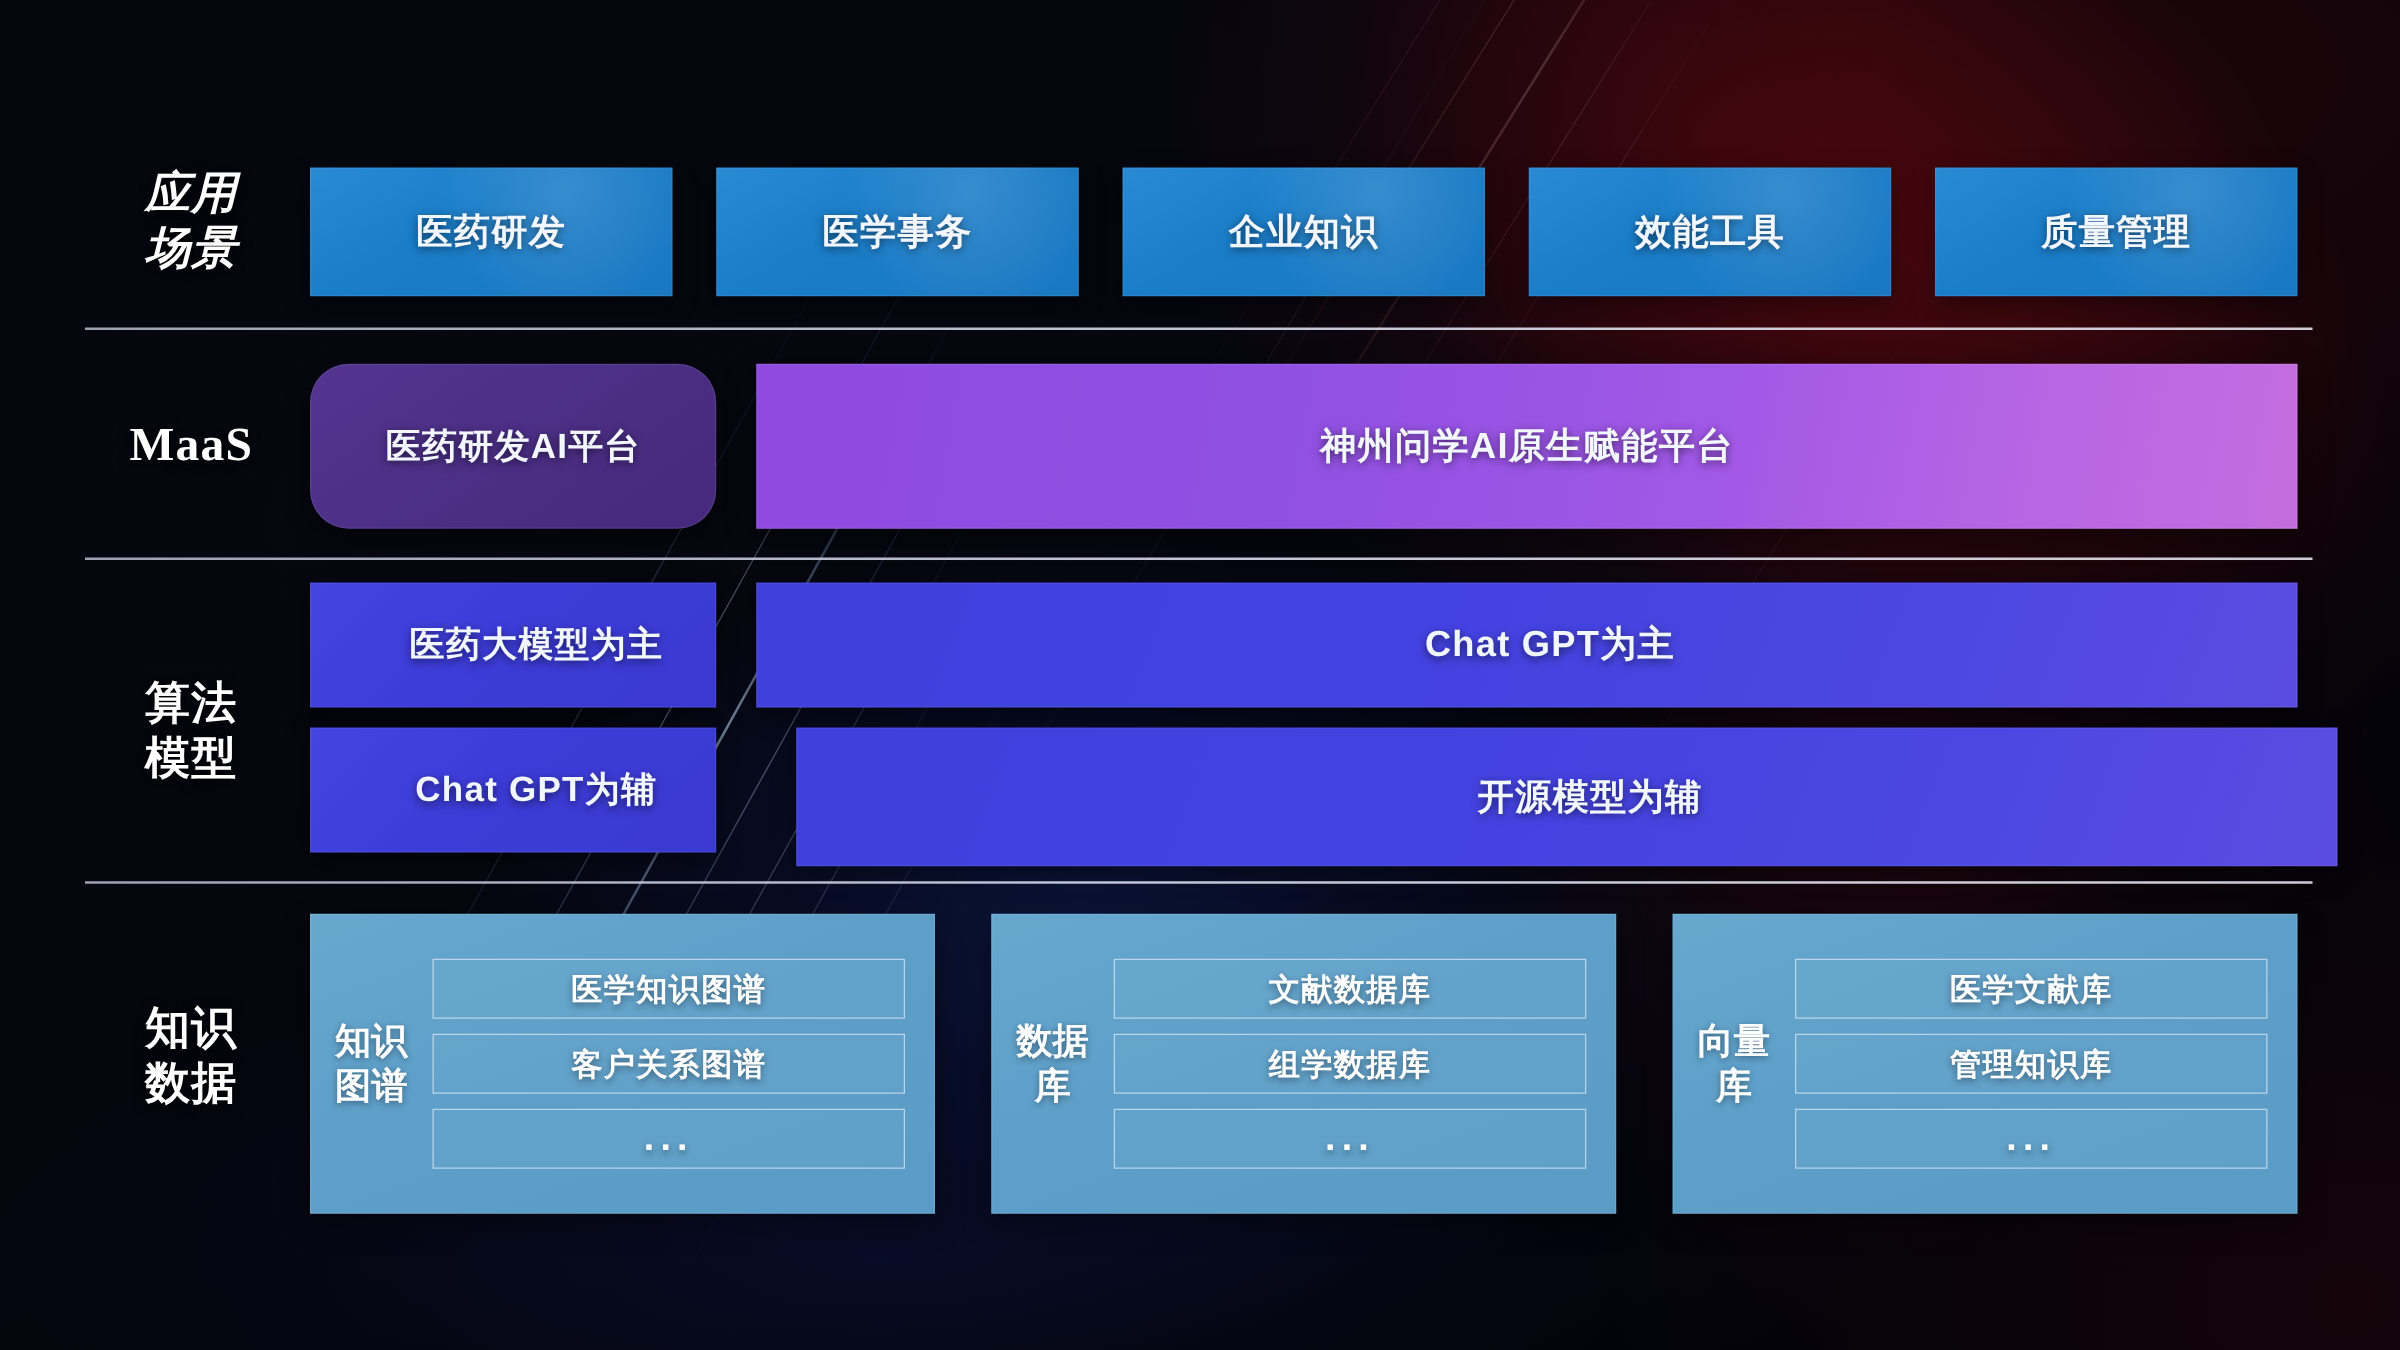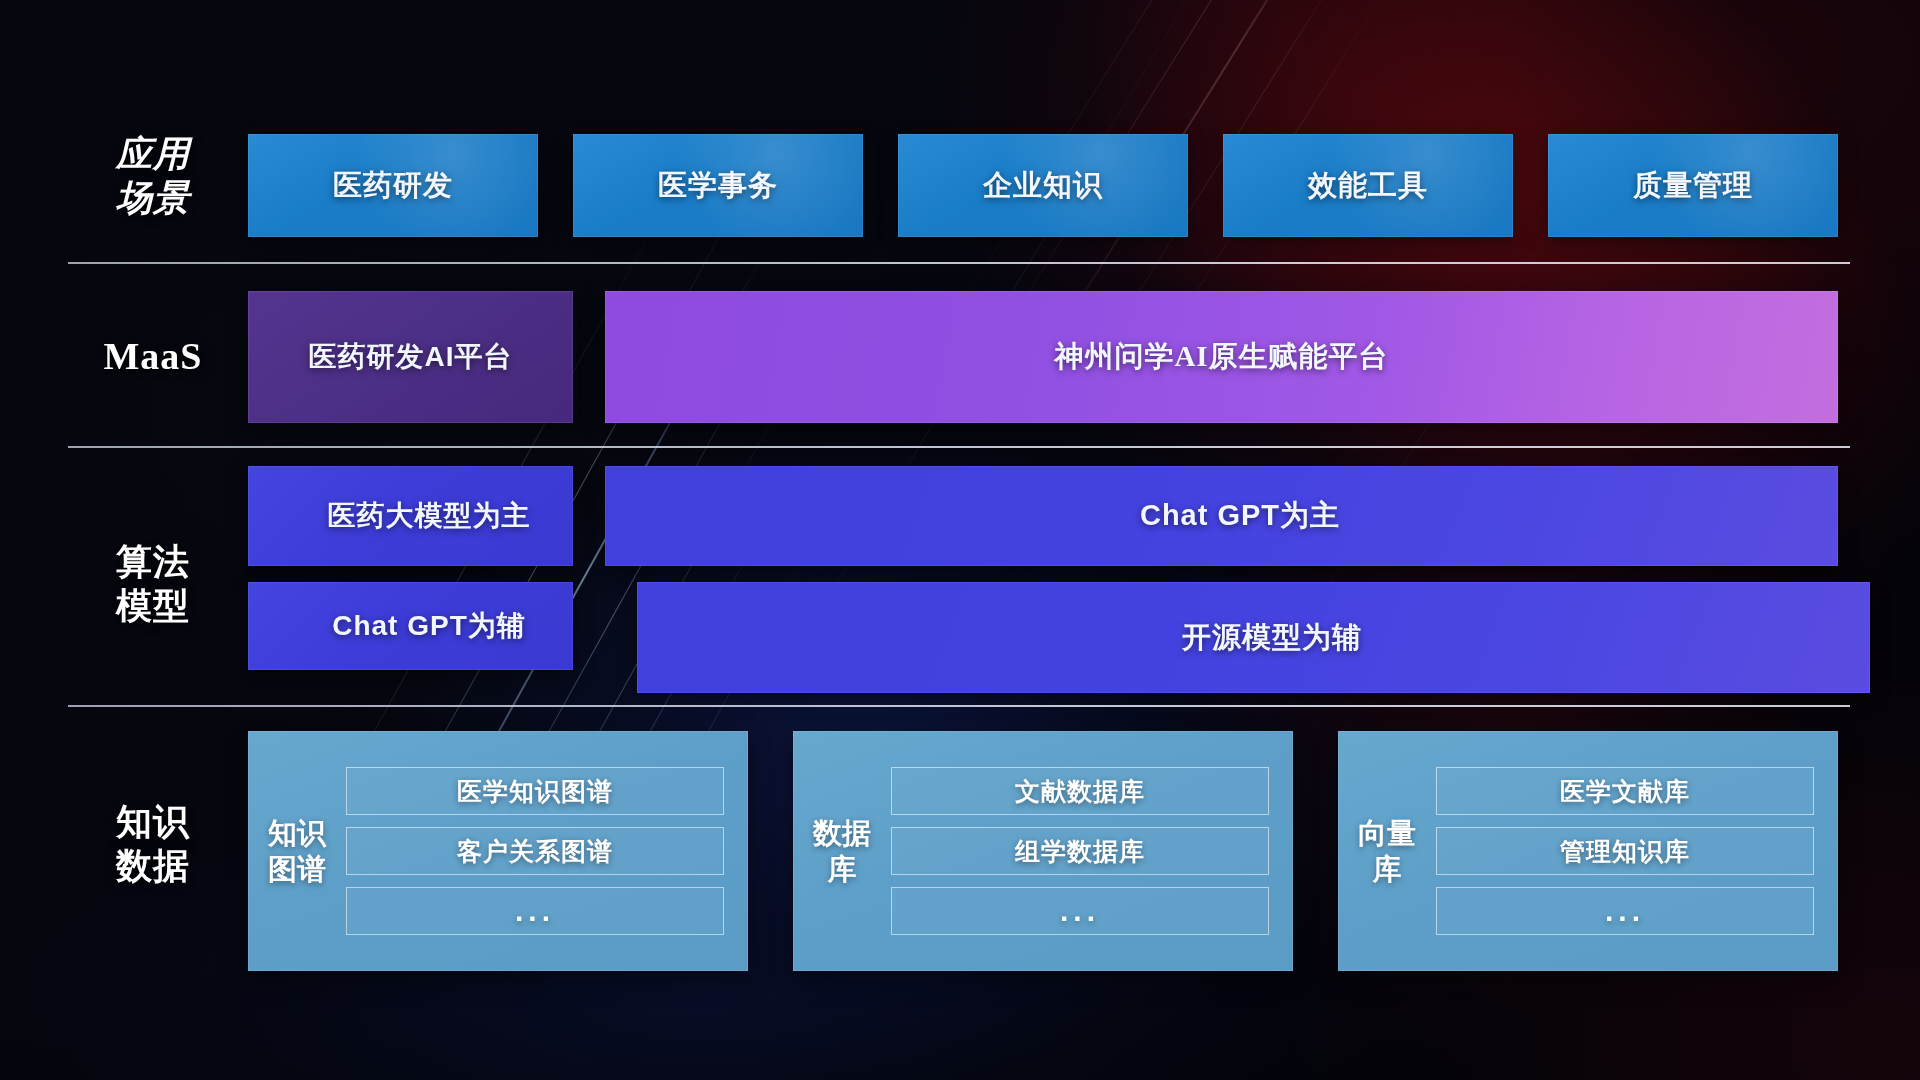--- a/index.html
+++ b/index.html
@@ -86,20 +86,21 @@
     background:
       radial-gradient(circle at 70% 18%, rgba(255,255,255,.13) 0%, rgba(255,255,255,0) 46%);
     pointer-events:none;
   }
 
   
   .maas-left {
     background:linear-gradient(145deg,#54348f 0%, #4c2f86 48%, #46297c 100%);
     font-size:28px; letter-spacing:1px;
     box-shadow:inset 0 0 0 1px rgba(255,255,255,.08), 0 6px 20px rgba(0,0,0,.4);
+    border-radius:31px;
   }
   .maas-right {
     background:linear-gradient(100deg, #8f4ae0 0%, #9050e2 34%, #a158e6 62%, #b765e3 82%, #c36ddf 100%);
     font-size:29px; letter-spacing:1px;
     box-shadow:inset 0 0 0 1px rgba(255,255,255,.09), 0 6px 22px rgba(0,0,0,.4);
   }
 
   
   .algo-card {
     background:linear-gradient(135deg,#4444e0 0%, #3c3cd8 45%, #3a3ad2 100%);
@@ -193,38 +194,38 @@
 
   <div class="divider" style="top:262px;"></div>
 
   <div class="row-label" style="left:68px; top:334px; width:170px; font-size:38px;font-family:Liberation Serif, serif;">
     <div>MaaS</div>
   </div>
 
   <div class="card maas-left" style="left:248px; top:291px; width:325px; height:132px;">
       <span>医药研发AI平台</span>
     </div>
-  <div class="card maas-right" style="left:605px; top:291px; width:1233px; height:132px;font-family:Liberation Serif, serif;">
+  <div class="card maas-right" style="left:605px; top:291px; width:1233px; height:132px;">
       <span>神州问学AI原生赋能平台</span>
     </div>
 
   <div class="divider" style="top:446px;"></div>
 
   <div class="row-label" style="left:68px; top:540px; width:170px;">
     <div>算法</div>
     <div>模型</div>
   </div>
 
   <div class="card algo-card" style="left:248px; top:466px; width:325px; height:100px;">
       <span>医药大模型为主</span>
     </div>
   <div class="card algo-card wide" style="left:605px; top:466px; width:1233px; height:100px;">
       <span>Chat GPT为主</span>
     </div>
-  <div class="card algo-card" style="left:248px; top:582px; width:325px; height:88px;">
+  <div class="card algo-card" style="left:248px; top:582px; width:325px; height:100px;">
       <span>Chat GPT为辅</span>
     </div>
   <div class="card algo-card wide" style="left:637px; top:582px; width:1233px; height:111px;">
       <span>开源模型为辅</span>
     </div>
 
   <div class="divider" style="top:705px;"></div>
 
   <div class="row-label" style="left:68px; top:800px; width:170px;">
     <div>知识</div>

